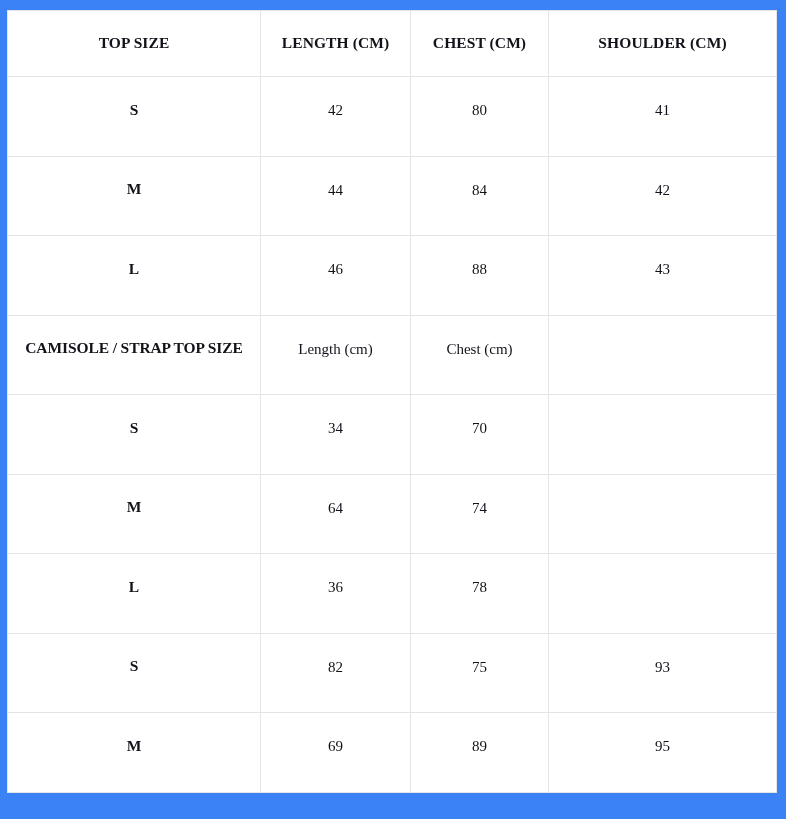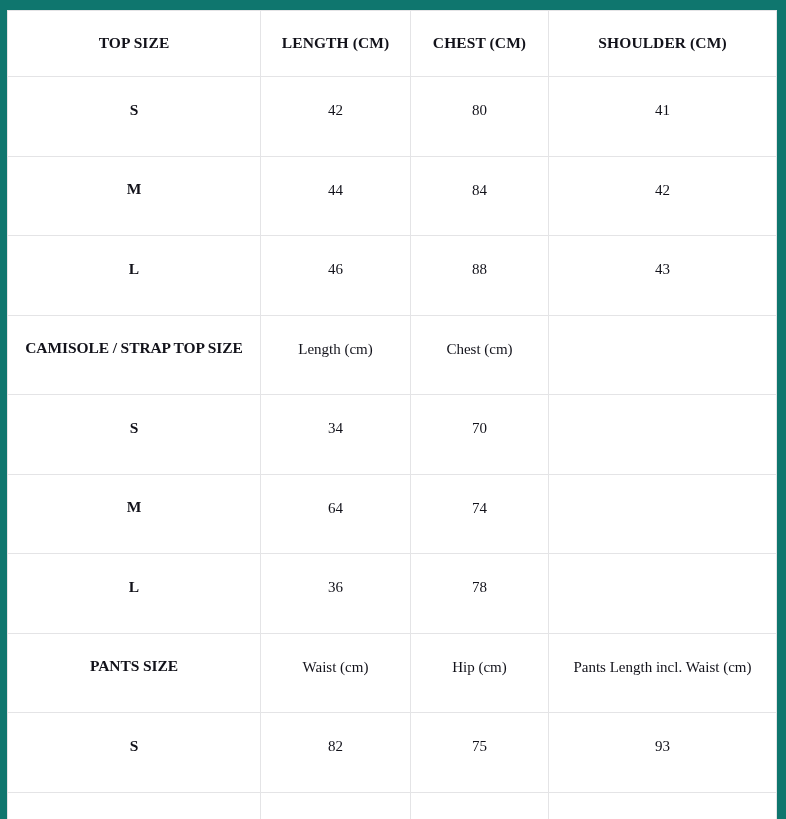--- a/index.html
+++ b/index.html
@@ -14,21 +14,21 @@
     font-family: "Liberation Serif", "DejaVu Serif", serif;
     color: #12121a;
     -webkit-font-smoothing: antialiased;
   }
 
   .page {
     position: relative;
     width: 786px;
     height: 819px;
     box-sizing: border-box;
-    background: #0f766e;
+    background: #3b82f6;
   }
 
   .table-wrap {
     position: absolute;
     left: 7px;
     top: 10px;
     width: 769px;
   }
 
   table.size-chart {
@@ -150,26 +150,20 @@
           <td>74</td>
           <td class="empty-cell"></td>
         </tr>
         <tr class="data-row">
           <td class="size-cell">L</td>
           <td>36</td>
           <td>78</td>
           <td class="empty-cell"></td>
         </tr>
 
-        <tr class="section-row">
-          <td class="section-label">PANTS SIZE</td>
-          <td>Waist (cm)</td>
-          <td>Hip (cm)</td>
-          <td>Pants Length incl. Waist (cm)</td>
-        </tr>
 
         <tr class="data-row">
           <td class="size-cell">S</td>
           <td>82</td>
           <td>75</td>
           <td>93</td>
         </tr>
         <tr class="data-row">
           <td class="size-cell">M</td>
           <td>69</td>

